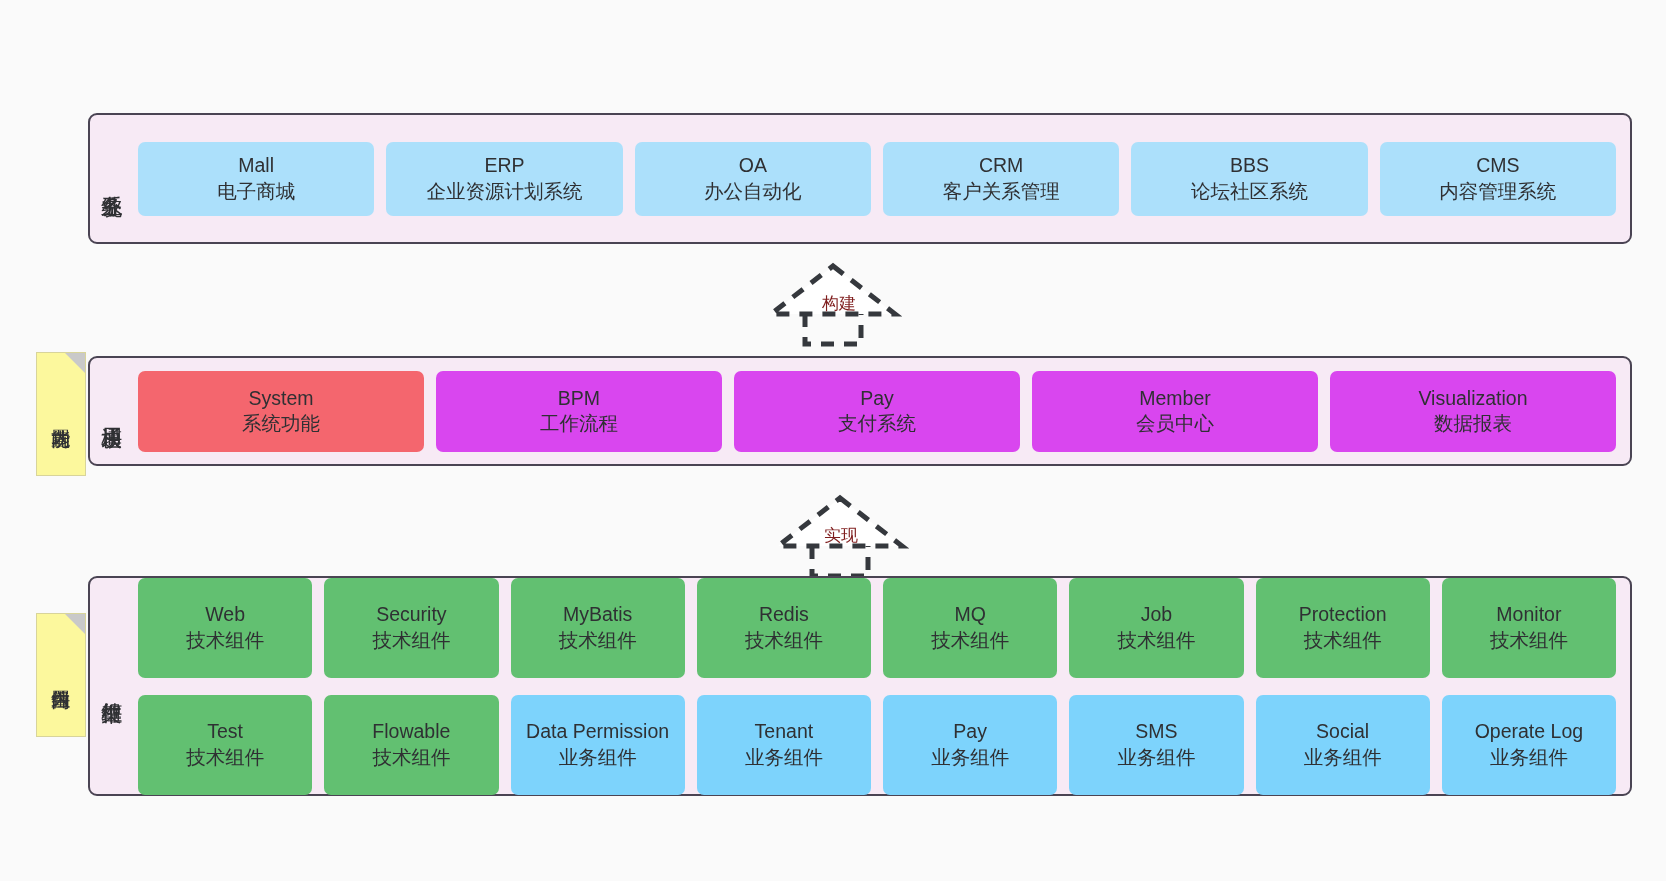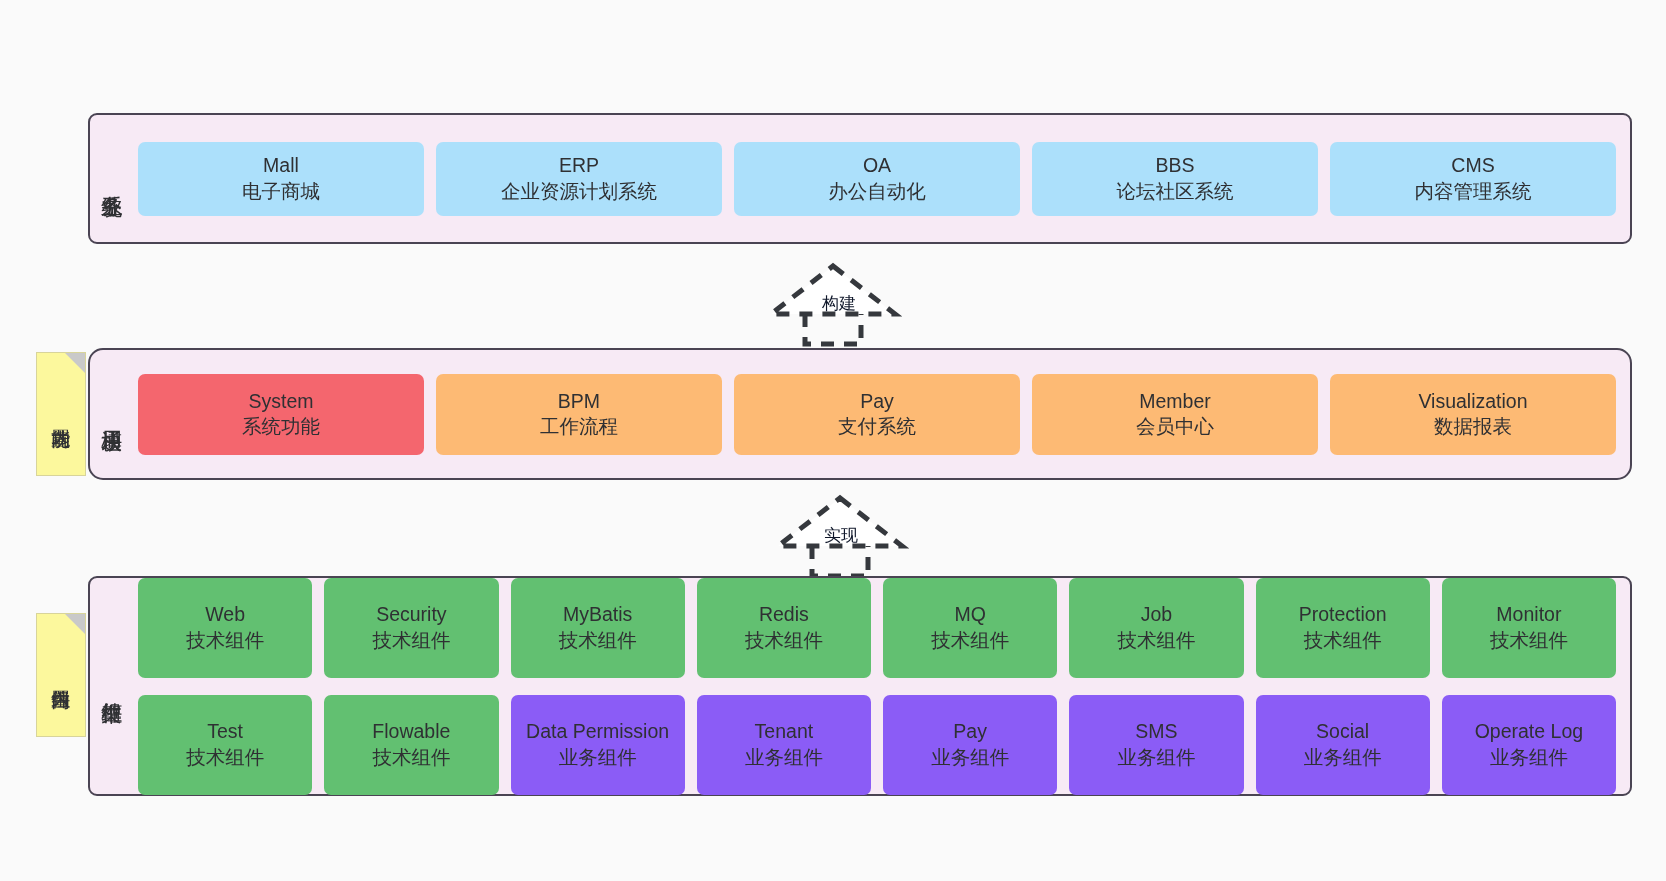--- a/index.html
+++ b/index.html
@@ -66,29 +66,29 @@
     box-sizing:border-box;
     padding:4px 6px;
     user-select:none;
   }
   .cell .l1{white-space:normal;}
   .cell .l2{white-space:nowrap;text-align:right;}
 
   
   .c-blue{background:#ace0fb;}
   .c-red{background:#f4666e;}
-  .c-pink{background:#fdba74;}
+  .c-pink{background:#d946ef;}
   .c-green{background:#62c071;}
-  .c-lgreen{background:#8b5cf6;}
+  .c-lgreen{background:#7dd3fc;}
 
   
   #layer-business{left:88px;top:113px;width:1544px;height:131px;}
   #layer-business .cell{height:74px;}
 
-  #layer-common{left:88px;top:348px;width:1544px;height:132px;border-radius:15px;}
+  #layer-common{left:88px;top:356px;width:1544px;height:110px;}
   #layer-common .cell{height:81px;}
 
   #layer-framework{left:88px;top:576px;width:1544px;height:220px;}
   #layer-framework .cell{height:100px;}
 
   
   .sticky{
     position:absolute;
     width:50px;
     background:#fcf89d;
@@ -114,21 +114,21 @@
   }
   #sticky-common{left:36px;top:352px;height:124px;}
   #sticky-framework{left:36px;top:613px;height:124px;}
 
   
   .uml{position:absolute;}
   .uml svg{display:block;overflow:visible;}
   .uml-label{
     position:absolute;
     font-size:17px;
-    color:#0f172a;
+    color:#7f1d1d;
     white-space:nowrap;
     user-select:none;
     background:transparent;
   }
   #arrow-build{left:758px;top:262px;width:150px;height:86px;}
   #arrow-build .uml-label{left:64px;top:30px;}
   #arrow-impl{left:772px;top:494px;width:150px;height:86px;text-align:center;}
   #arrow-impl .uml-label{left:52px;top:30px;}
 </style>
 </head>
@@ -149,20 +149,24 @@
         <div class="cell c-blue">
           <span class="l1">ERP</span>
           <span class="l2">企业资源计划系统</span>
         </div>
 
         <div class="cell c-blue">
           <span class="l1">OA</span>
           <span class="l2">办公自动化</span>
         </div>
 
+        <div class="cell c-blue">
+          <span class="l1">CRM</span>
+          <span class="l2">客户关系管理</span>
+        </div>
 
         <div class="cell c-blue">
           <span class="l1">BBS</span>
           <span class="l2">论坛社区系统</span>
         </div>
 
         <div class="cell c-blue">
           <span class="l1">CMS</span>
           <span class="l2">内容管理系统</span>
         </div>

